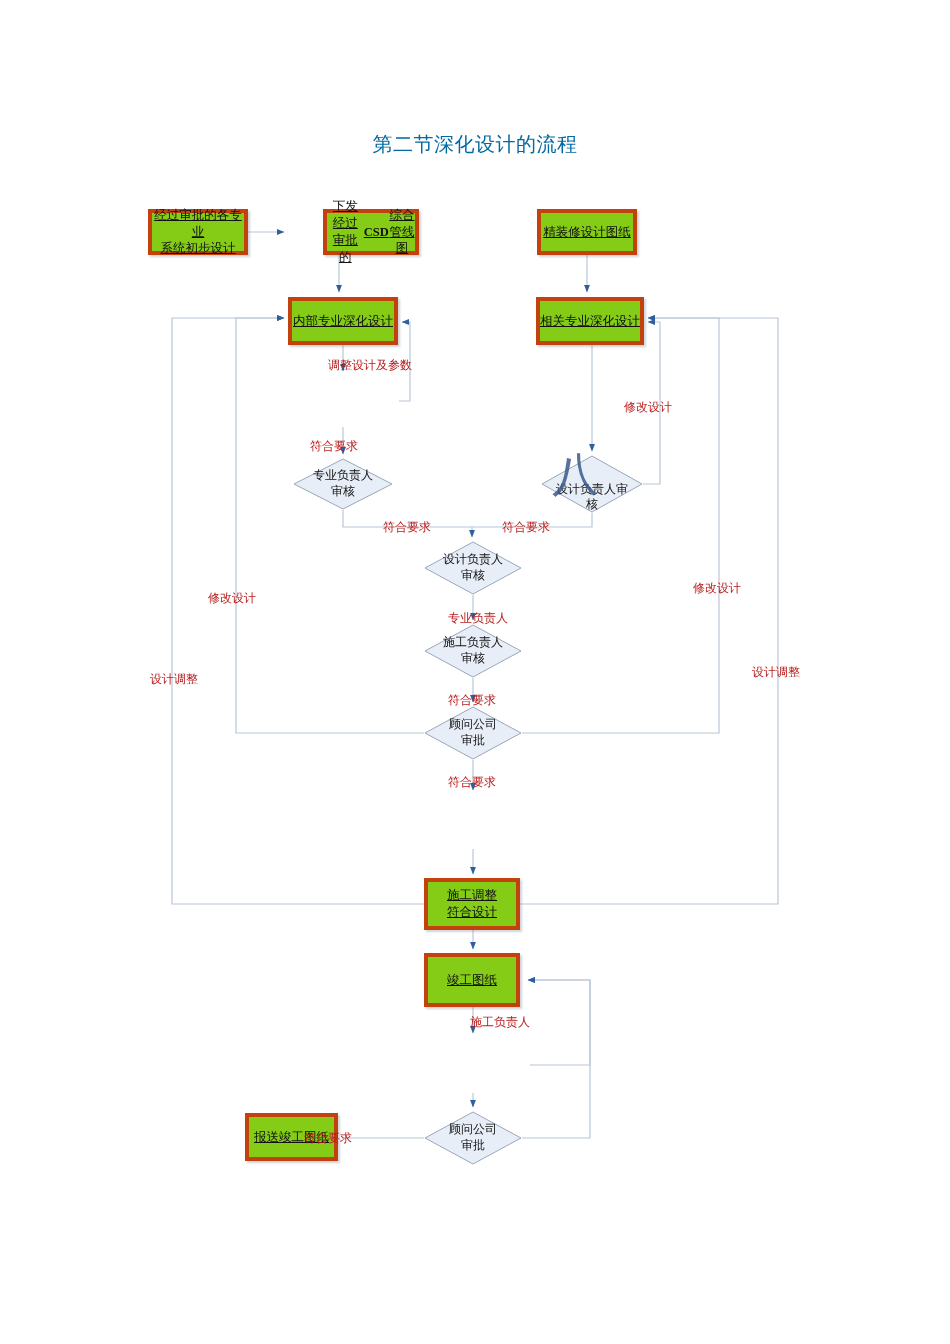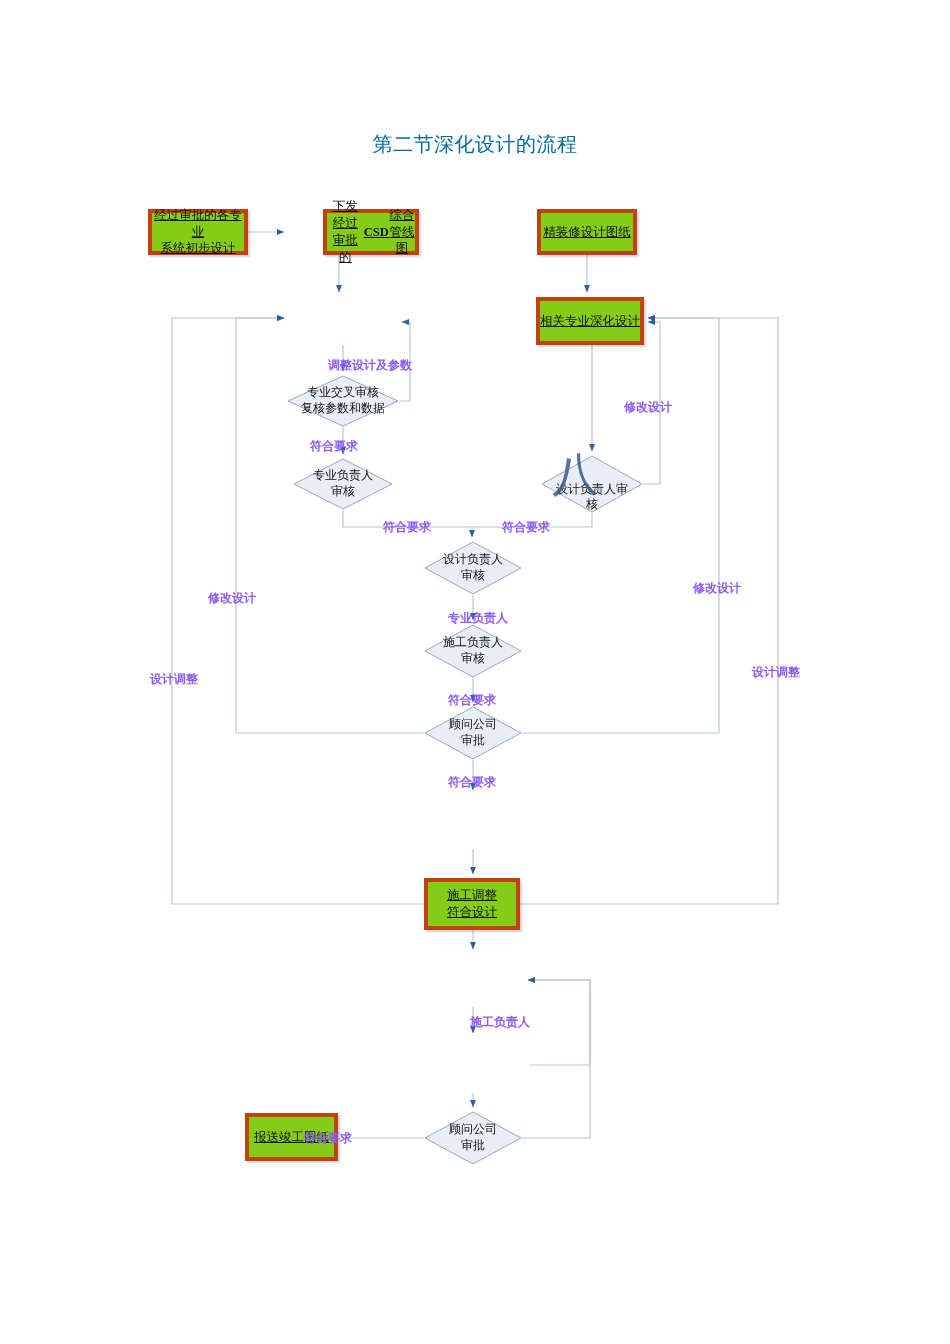--- a/index.html
+++ b/index.html
@@ -34,23 +34,22 @@
   .diamond-wrap svg{position:absolute;left:0;top:0;}
   .diamond-label{
     position:absolute;left:0;top:0;width:100%;height:100%;
     display:flex;align-items:center;justify-content:center;
     text-align:center;font-size:12px;line-height:1.3;white-space:pre-line;
     color:#111;
   }
   .edge-label{
     position:absolute;
     font-size:12px;
-    color:#8b5cf6;
+    color:#b91c1c;
     white-space:nowrap;
-    font-weight:bold;
   }
   #title{
     position:absolute;
     left:0;top:131px;width:950px;
     text-align:center;
     font-size:20px;
     color:#0369a1;
     letter-spacing:.5px;
   }
   .bold-inline{font-weight:bold;}
@@ -130,37 +129,32 @@
   <div id="title">第二节深化设计的流程</div>
 
   <div class="node box" style="left:148px;top:209px;width:100px;height:46px;">经过审批的各专业
 系统初步设计</div>
 
   <div class="node box" style="left:291px;top:209px;width:96px;height:46px;margin-left:32px;">下发经过审批的
 <span class="bold-inline">CSD</span> 综合管线图</div>
 
   <div class="node box" style="left:537px;top:209px;width:100px;height:46px;">精装修设计图纸</div>
 
+  <div class="node box" style="left:288px;top:297px;width:110px;height:48px;">内部专业深化设计</div>
 
   <div class="node box" style="left:536px;top:297px;width:108px;height:48px;">相关专业深化设计</div>
 
 
   <div class="node box" style="left:424px;top:878px;width:96px;height:52px;">施工调整
 符合设计</div>
 
+  <div class="node box" style="left:424px;top:953px;width:96px;height:54px;">竣工图纸</div>
 
   <div class="node box" style="left:245px;top:1113px;width:93px;height:48px;">报送竣工图纸</div>
 
-  <div class="diamond-wrap" style="left:287px;top:375px;width:112px;height:52px;">
-    <svg width="112" height="52" viewBox="0 0 112 52" xmlns="http://www.w3.org/2000/svg">
-      <polygon points="56,1 111,26 56,51 1,26" fill="#e8eef7" stroke="#9aa7b8" stroke-width="1"></polygon>
-    </svg>
-    <div class="diamond-label">专业交叉审核
-复核参数和数据</div>
-  </div>
 
   <div class="diamond-wrap" style="left:293px;top:458px;width:100px;height:52px;">
     <svg width="100" height="52" viewBox="0 0 100 52" xmlns="http://www.w3.org/2000/svg">
       <polygon points="50,1 99,26 50,51 1,26" fill="#e8eef7" stroke="#9aa7b8" stroke-width="1"></polygon>
     </svg>
     <div class="diamond-label">专业负责人
 审核</div>
   </div>
 
   <div class="diamond-wrap" style="left:541px;top:455px;width:102px;height:58px;">

